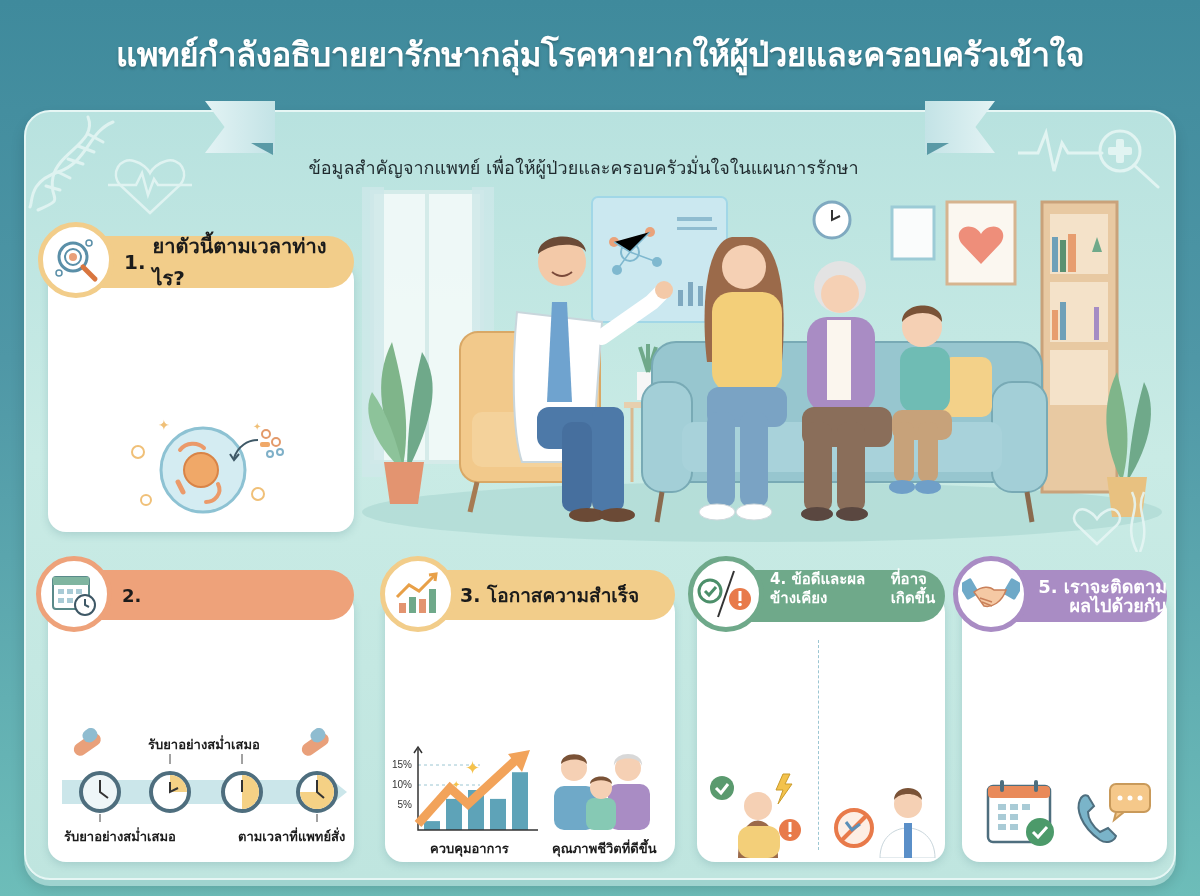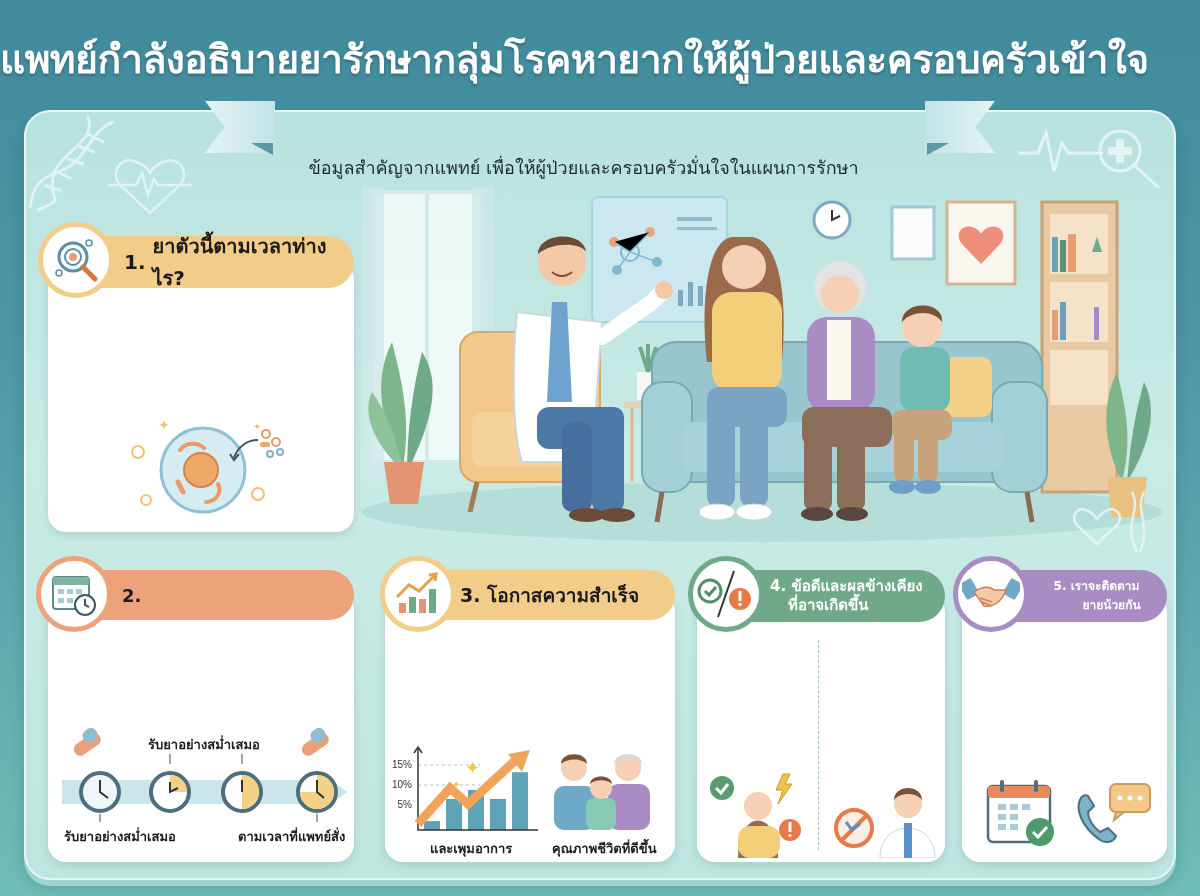--- a/index.html
+++ b/index.html
@@ -4,22 +4,22 @@
 <style>
   * { box-sizing: border-box; margin: 0; padding: 0; }
   html, body { width: 1200px; height: 896px; overflow: hidden; }
   body {
     font-family: "DejaVu Sans", "Liberation Sans", sans-serif;
     background: linear-gradient(180deg, #3f8a9c 0%, #4f97a6 40%, #6dbdb9 100%);
     position: relative;
     color: #1f2a2e;
   }
   .main-title {
-    position: absolute; top: 28px; left: 0; width: 1200px; 
-    font-size: 39px; font-weight: bold; color: #ffffff;
+    position: absolute; top: 28px; left: 0; width: 1200px; text-align: center;
+    font-size: 33px; font-weight: bold; color: #ffffff;
     text-shadow: 0 2px 3px rgba(0,0,0,0.25);
     letter-spacing: -0.5px;
   }
   .panel {
     position: absolute; left: 24px; top: 110px; width: 1152px; height: 770px;
     border-radius: 26px;
     background: linear-gradient(180deg, #b8e2df 0%, #c9ebe5 45%, #bfe5df 100%);
     border: 2px solid #e6f6f4;
     box-shadow: 0 6px 0 #9fd3cf, 0 8px 14px rgba(0,0,0,0.15);
   }
@@ -400,36 +400,36 @@
       <rect x="100" y="54.888888888888886" width="16" height="31.11111111111111"></rect>
       <rect x="122" y="28.22222222222222" width="16" height="57.77777777777778"></rect>
     </g>
   <path d="M28 5 L28 86 L148 86" stroke="#333" stroke-width="1.5" fill="none"></path>
   <path d="M24 9 L28 3 L32 9" stroke="#333" stroke-width="1.5" fill="none"></path>
   <path d="M28 80 L60 44 L78 60 L128 14" stroke="#f2a35a" stroke-width="9" fill="none" stroke-linejoin="miter"></path>
   <path d="M118 10 L140 6 L132 28 Z" fill="#f2a35a"></path>
   <text x="75" y="30" fill="#f5c24c" font-size="18">✦</text>
     <text x="62" y="44" fill="#f5c24c" font-size="10">✦</text>
 </svg>
-<div class="small-label" style="left:430px;top:838px;z-index:5">และเพุมอาการ</div>
+<div class="small-label" style="left:430px;top:838px;z-index:5">ควบคุมอาการ</div>
 <svg style="position:absolute;left:552px;top:746px;z-index:4" width="100" height="84" viewBox="0 0 100 84">
   <rect x="2" y="40" width="42" height="44" rx="10" fill="#6fa9c8"></rect>
     <circle cx="22" cy="22" r="13" fill="#f5d0b4"></circle>
     <path d="M9 18 C9 5, 35 5, 35 18 C30 12, 15 12, 9 18 Z" fill="#7a5236"></path>
   <rect x="56" y="38" width="42" height="46" rx="10" fill="#a98cc4"></rect>
     <circle cx="76" cy="22" r="13" fill="#f5d0b4"></circle>
     <path d="M62 20 C60 4, 92 4, 90 20 C88 10, 64 10, 62 20 Z" fill="#d8d8d8"></path>
   <rect x="34" y="52" width="30" height="32" rx="8" fill="#86c9b4"></rect>
     <circle cx="49" cy="42" r="11" fill="#f5d0b4"></circle>
     <path d="M38 38 C38 28, 60 28, 60 38 C55 33, 43 33, 38 38 Z" fill="#7a5236"></path>
 </svg>
 <div class="small-label" style="left:552px;top:838px;z-index:5">คุณภาพชีวิตที่ดีขึ้น</div>
 
 <div class="card" style="left:697px;top:594px;width:248px;height:268px;"></div>
-<div class="card-header" style="left:740px;top:570px;width:205px;height:52px;background:#6fa98a;color:#fff;padding-left:30px;font-size:15px;flex-direction:column;align-items:flex-start;justify-content:center;line-height:19px;">
+<div class="card-header" style="left:740px;top:570px;width:205px;height:52px;background:#6fa98a;color:#fff;padding-left:30px;font-size:15px;flex-direction:row;align-items:flex-start;justify-content:center;line-height:19px;">
   <div><span>4.</span>&nbsp;<span>ข้อดีและผลข้างเคียง</span></div>
   <div style="padding-left:18px">ที่อาจเกิดขึ้น</div>
 </div>
 <div class="badge" style="left:688px;top:556px;width:76px;height:76px;border:5px solid #6fa98a;">
   <svg width="60" height="50" viewBox="0 0 60 50">
       <circle cx="14" cy="22" r="11" fill="#fff" stroke="#4c8f6a" stroke-width="3"></circle>
       <path d="M9 22 L13 26 L20 18" stroke="#4c8f6a" stroke-width="3" fill="none"></path>
       <line x1="38" y1="2" x2="22" y2="48" stroke="#333" stroke-width="2"></line>
       <circle cx="44" cy="30" r="11" fill="#e87a4a"></circle>
       <rect x="42.5" y="22" width="3" height="10" fill="#fff"></rect>
@@ -470,23 +470,23 @@
   <circle cx="24" cy="60" r="18" fill="#fdeee4" stroke="#e87a4a" stroke-width="4"></circle>
     <line x1="12" y1="72" x2="36" y2="48" stroke="#e87a4a" stroke-width="4"></line>
   <path d="M16 54 L22 62 L30 56" stroke="#5a8fb8" stroke-width="3" fill="none"></path>
   <path d="M50 90 C50 50, 105 50, 105 90 Z" fill="#ffffff" stroke="#c9d6dc"></path>
     <rect x="74" y="55" width="8" height="35" fill="#5a8fc8"></rect>
     <circle cx="78" cy="36" r="14" fill="#f5d0b4"></circle>
     <path d="M64 32 C64 16, 92 16, 92 32 C86 24, 70 24, 64 32 Z" fill="#7a5236"></path>
 </svg>
 
 <div class="card" style="left:962px;top:594px;width:205px;height:268px;"></div>
-<div class="card-header" style="left:1000px;top:570px;width:167px;height:52px;background:#a98cc4;color:#fff;padding-left:26px;font-size:12px;flex-direction:column;align-items:center;justify-content:center;line-height:19px;">
+<div class="card-header" style="left:1000px;top:570px;width:167px;height:52px;background:#a98cc4;color:#fff;padding-left:26px;font-size:18px;flex-direction:column;align-items:flex-end;justify-content:center;line-height:19px;">
   <div><span>5.</span>&nbsp;<span>เราจะติดตาม</span></div>
-  <div style="padding-left:30px">ยายน้วยกัน</div>
+  <div style="padding-left:30px">ผลไปด้วยกัน</div>
 </div>
 <div class="badge" style="left:953px;top:556px;width:76px;height:76px;border:5px solid #a98cc4;">
   <svg width="58" height="44" viewBox="0 0 58 44">
       <rect x="0" y="8" width="14" height="18" rx="2" transform="rotate(-30 7 17)" fill="#6fa9c8"></rect>
       <rect x="44" y="8" width="14" height="18" rx="2" transform="rotate(30 51 17)" fill="#6fa9c8"></rect>
       <path d="M12 20 C20 14, 28 14, 32 18 L44 18 C40 30, 30 36, 22 34 Z" fill="#f5c9a4" stroke="#c9805a" stroke-width="1.5"></path>
       <path d="M18 26 L30 30 M20 30 L30 34" stroke="#c9805a" stroke-width="1.5"></path>
     </svg>
 </div>
 <div class="card-text" style="left:976px;top:636px;width:190px;font-size:14px;line-height:21px;">

